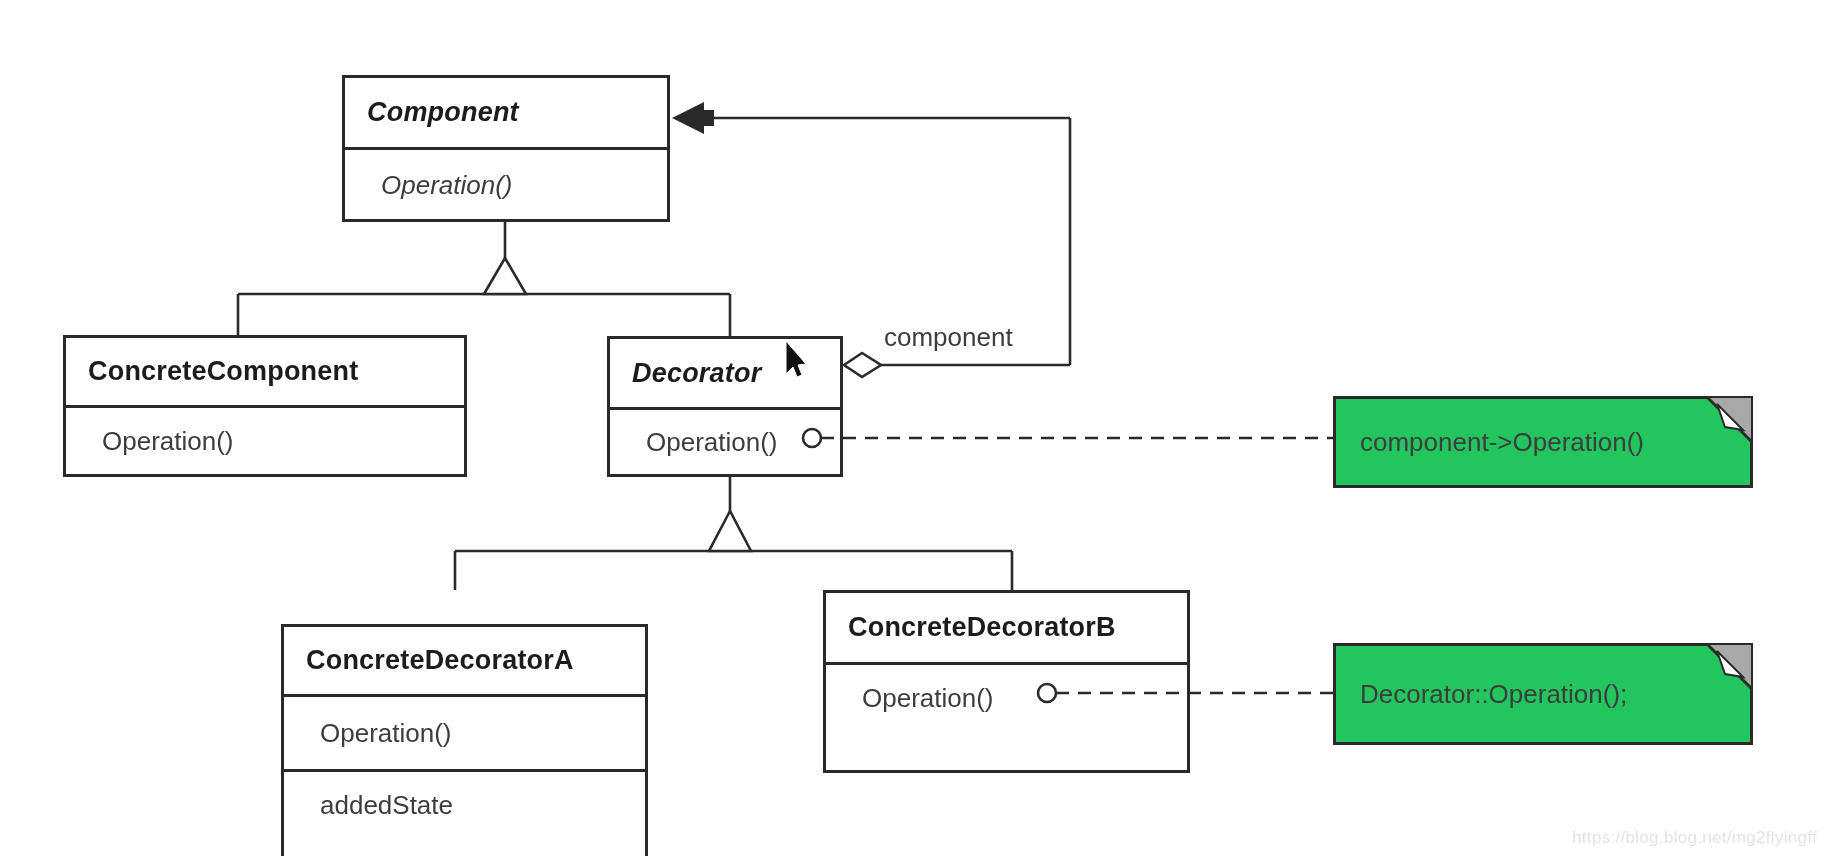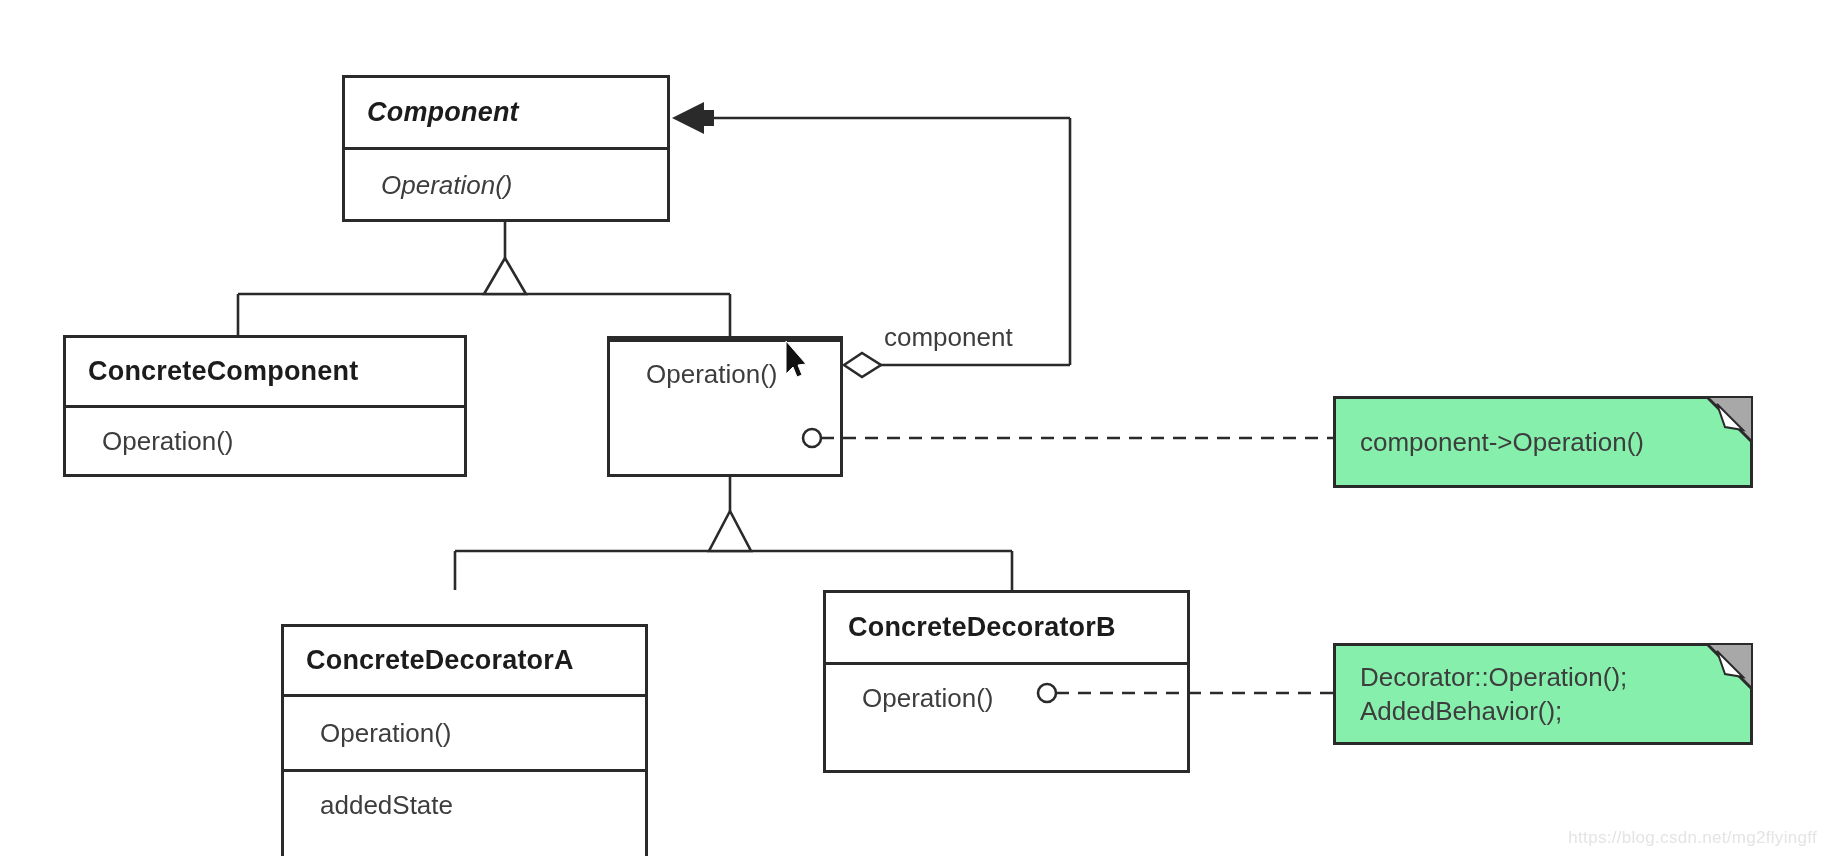--- a/index.html
+++ b/index.html
@@ -28,21 +28,21 @@
   .uml-title.abstract{font-style:italic;}
   .uml-compartment{
     box-sizing:border-box;border-top:3px solid var(--line);
     display:flex;flex-direction:column;justify-content:center;
     padding:0 36px;font-size:26px;color:var(--body-text);
   }
   .uml-compartment .member{line-height:42px;white-space:nowrap;}
   .uml-compartment.italic .member{font-style:italic;}
   .uml-note{
     position:absolute;box-sizing:border-box;
-    border:3px solid var(--line);background:#86efac;z-index:1;
+    border:3px solid var(--line);background:#22c55e;z-index:1;
     display:flex;flex-direction:column;justify-content:center;
     padding:0 24px;font-size:26px;color:var(--body-text);
   }
   .uml-note .note-line{line-height:34px;white-space:nowrap;}
   .edge-label{
     position:absolute;font-size:26px;color:var(--body-text);z-index:2;
     white-space:nowrap;
   }
   #connector-layer{
     position:absolute;left:0;top:0;z-index:5;pointer-events:none;
@@ -63,20 +63,21 @@
 </div>
 
 <div class="uml-class" style="left:63px;top:335px;width:404px;height:142px">
   <div class="uml-title" style="height:67px">ConcreteComponent</div>
   <div class="uml-compartment" style="height:69px">
     <div class="member">Operation()</div>
   </div>
 </div>
 
 <div class="uml-class" style="left:607px;top:336px;width:236px;height:141px">
+  <div class="uml-title abstract" style="height:68px">Decorator</div>
   <div class="uml-compartment" style="height:67px">
     <div class="member">Operation()</div>
   </div>
 </div>
 
 <div class="uml-class" style="left:281px;top:624px;width:367px;height:262px">
   <div class="uml-title" style="height:67px">ConcreteDecoratorA</div>
   <div class="uml-compartment" style="height:75px">
     <div class="member">Operation()</div>
   </div>
@@ -91,26 +92,25 @@
     <div class="member">Operation()</div>
   </div>
 </div>
 
 <div class="uml-note" style="left:1333px;top:396px;width:420px;height:92px">
   <div class="note-line">component-&gt;Operation()</div>
 </div>
 
 <div class="uml-note" style="left:1333px;top:643px;width:420px;height:102px">
   <div class="note-line">Decorator::Operation();</div>
-  <div class="note-line">AddedBehavior();</div>
 </div>
 
 <div class="edge-label" style="left:884px;top:322px">component</div>
 
-<div class="watermark">https://blog.csdn.net/mg2flyingff</div>
+<div class="watermark">https://blog.blog.net/mg2flyingff</div>
 
 <svg id="connector-layer" width="1827" height="856" viewBox="0 0 1827 856">
   <g stroke="#2a2a2a" stroke-width="2.6" fill="none">
 
     <line x1="505" y1="222" x2="505" y2="258"></line>
     <line x1="238" y1="294" x2="730" y2="294"></line>
     <line x1="238" y1="294" x2="238" y2="335"></line>
     <line x1="730" y1="294" x2="730" y2="336"></line>
     <polygon points="505,258 484,294 526,294" fill="#ffffff"></polygon>
 

